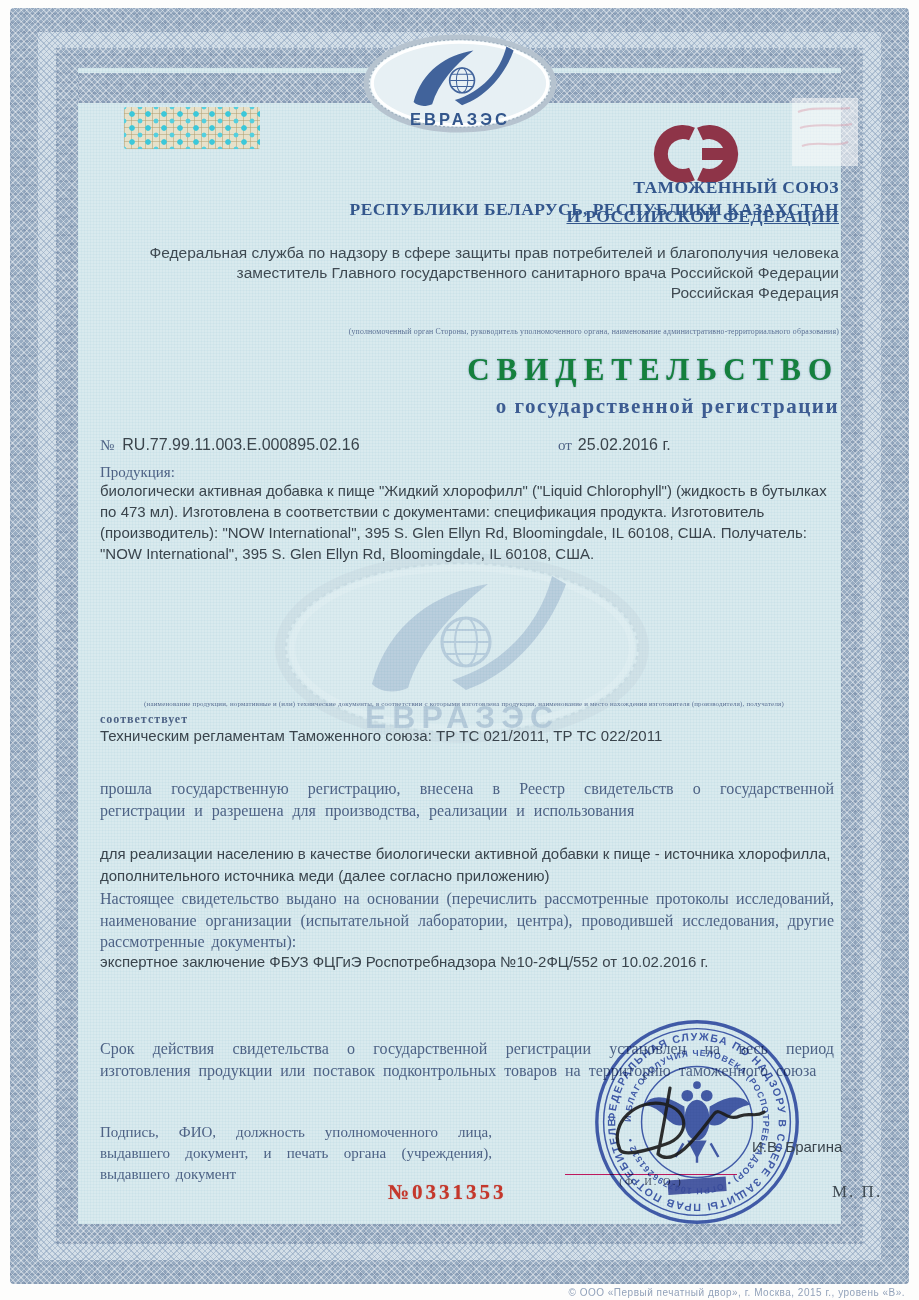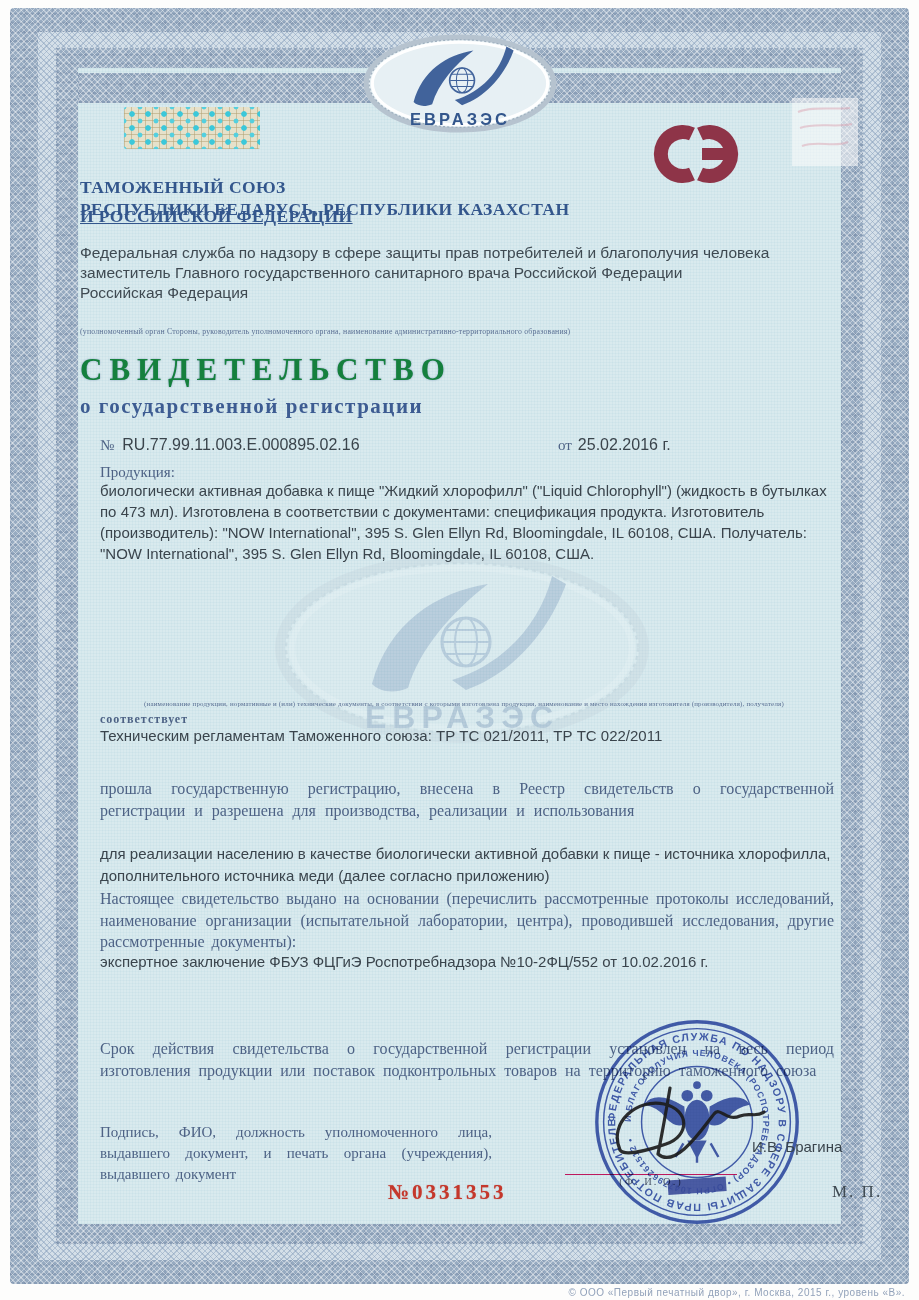--- a/index.html
+++ b/index.html
@@ -16,21 +16,21 @@
       background-color:#d4dfe8;background-image:
       repeating-linear-gradient(45deg, rgba(130,155,185,.45) 0 1px, transparent 1px 4px),
       repeating-linear-gradient(-45deg, rgba(130,155,185,.45) 0 1px, transparent 1px 4px);}
   .frame-inner{width:100%;height:100%;padding:20px 22px;box-sizing:border-box;}
   .doc-bg{width:100%;height:100%;background-color:#d9eaee;background-image:
       repeating-linear-gradient(0deg, rgba(125,180,200,.08) 0 1px, transparent 1px 3px),
       repeating-linear-gradient(90deg, rgba(125,180,200,.08) 0 1px, transparent 1px 3px);}
   .ribbon{position:absolute;left:78px;right:78px;top:73px;height:30px;z-index:1;}
   
   .abs{position:absolute;z-index:3;}
-  .center{left:80px;right:80px;text-align:left;}
+  .center{left:80px;right:80px;text-align:right;}
   .hdr{font-weight:bold;color:#33568c;font-size:17.5px;line-height:22px;letter-spacing:.4px;}
   .agency{font-family:"Liberation Sans",sans-serif;color:#3f4a52;font-size:15.5px;line-height:20px;}
   .tiny{color:#5a6f93;font-size:7.8px;letter-spacing:.2px;}
   .title-main{color:#15803d;font-size:31px;font-weight:bold;letter-spacing:7px;text-shadow:0 0 2px rgba(70,100,150,.55);}
   .title-sub{color:#3d5c92;font-size:21px;font-weight:bold;letter-spacing:1.5px;}
   .tpl{color:#4d6285;}
   .fill{font-family:"Liberation Sans",sans-serif;color:#3a444c;}
   .para{font-size:16px;line-height:21.5px;text-align:justify;}
   .serial{color:#c4372b;font-size:21px;font-weight:bold;letter-spacing:3px;text-shadow:0 0 1px rgba(196,55,43,.6);}
   .sig-line{border-top:1px solid #be185d;text-align:center;font-size:10.5px;color:#4a5568;letter-spacing:2px;padding-top:1px;}

